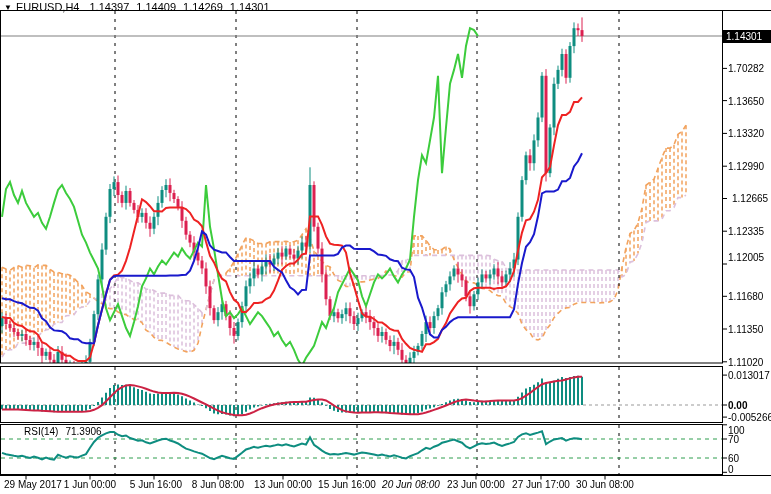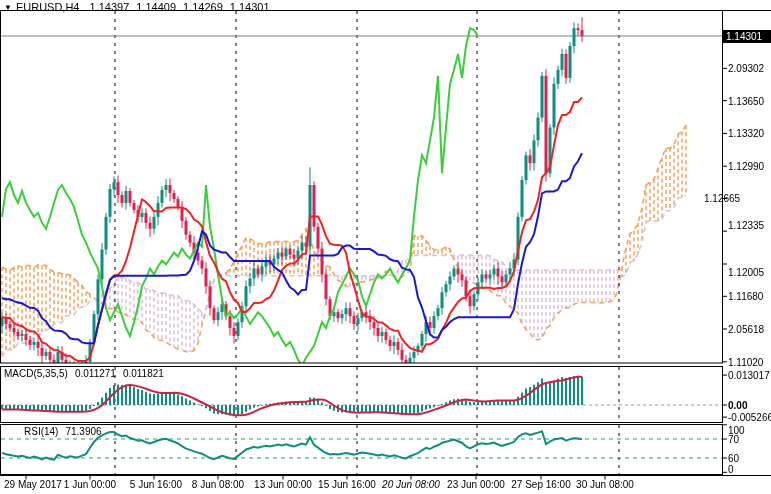--- a/index.html
+++ b/index.html
@@ -709,52 +709,49 @@
         <rect x="0.5" y="366.5" width="722" height="56" fill="none" stroke="#000000"></rect>
         <rect x="0.5" y="424.5" width="722" height="50" fill="none" stroke="#000000"></rect>
         <line x1="0" y1="475.5" x2="771" y2="475.5" stroke="#000000"></line>
       </g>
   </svg>
 
   <div class="hdr">
     <span class="tri">▼</span><span class="sym">EURUSD,H4</span><span class="v">1.14397</span><span class="v">1.14409</span><span class="v">1.14269</span><span class="v">1.14301</span>
   </div>
 
-  <div class="indlab" style="left:4px;top:368px;">
-    <span>MACD(5,35,5)</span><span class="v">0.011271</span><span class="v">0.011821</span>
-  </div>
 
   <div class="indlab" style="left:4px;top:426px;padding-left:20px;">
     <span>RSI(14)</span><span class="v">71.3906</span>
   </div>
 
   <div class="cpbox" style="top: 30px;">1.14301</div>
 
   <div id="labels">
-      <div class="lab" style="left:728px;top:63px;">2.09302</div>
+      <div class="lab" style="left:728px;top:63px;">1.70282</div>
       <div class="lab" style="left:728px;top:96px;">1.13650</div>
       <div class="lab" style="left:728px;top:128px;">1.13320</div>
       <div class="lab" style="left:728px;top:161px;">1.12990</div>
-      <div class="lab" style="left:704px;top:193px;">1.12665</div>
-      <div class="lab" style="left:728px;top:220px;">1.12335</div>
-      <div class="lab" style="left:728px;top:267px;">1.12005</div>
+      <div class="lab" style="left:732px;top:193px;">1.12665</div>
+      <div class="lab" style="left:728px;top:226px;">1.12335</div>
+      <div class="lab" style="left:728px;top:252px;">1.12005</div>
       <div class="lab" style="left:728px;top:291px;">1.11680</div>
-      <div class="lab" style="left:728px;top:324px;">2.05618</div>
+      <div class="lab" style="left:728px;top:324px;">1.11350</div>
       <div class="lab" style="left:728px;top:357px;">1.11020</div>
       <div class="lab" style="left:728px;top:370px;text-align:right;">0.013017</div>
       <div class="lab" style="left:728px;top:400px;font-weight:700;">0.00</div>
       <div class="lab" style="left:728px;top:412px;">-0.005266</div>
       <div class="lab" style="left:728px;top:425px;">100</div>
       <div class="lab" style="left:728px;top:434px;">70</div>
       <div class="lab" style="left:728px;top:453px;">60</div>
       <div class="lab" style="left:728px;top:464px;">0</div>
       <div class="lab" style="left:4px;top:479px;">29 May 2017</div>
       <div class="lab" style="left:90px;top:479px;transform:translateX(-50%);">1 Jun 00:00</div>
       <div class="lab" style="left:156px;top:479px;transform:translateX(-50%);">5 Jun 16:00</div>
       <div class="lab" style="left:218px;top:479px;transform:translateX(-50%);">8 Jun 08:00</div>
       <div class="lab" style="left:283px;top:479px;transform:translateX(-50%);text-align:right;">13 Jun 00:00</div>
       <div class="lab" style="left:347px;top:479px;transform:translateX(-50%);">15 Jun 16:00</div>
       <div class="lab" style="left:411px;top:479px;transform:translateX(-50%);font-style:italic;">20 Jun 08:00</div>
       <div class="lab" style="left:476px;top:479px;transform:translateX(-50%);">23 Jun 00:00</div>
-      <div class="lab" style="left:541px;top:479px;transform:translateX(-50%);">27 Sep 16:00</div>
+      <div class="lab" style="left:541px;top:479px;transform:translateX(-50%);">27 Jun 17:00</div>
       <div class="lab" style="left:605px;top:479px;transform:translateX(-50%);">30 Jun 08:00</div>
     </div>
 </div>
 
 </body></html>

